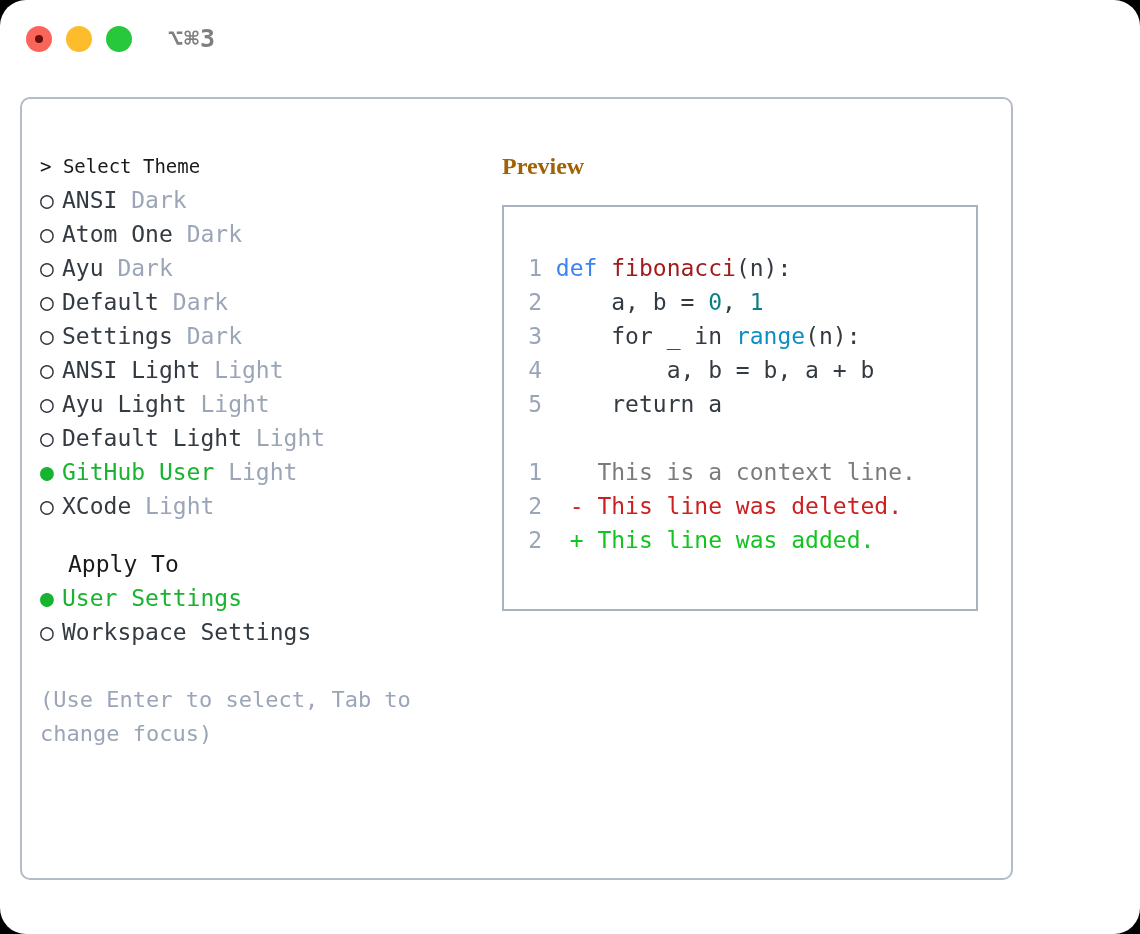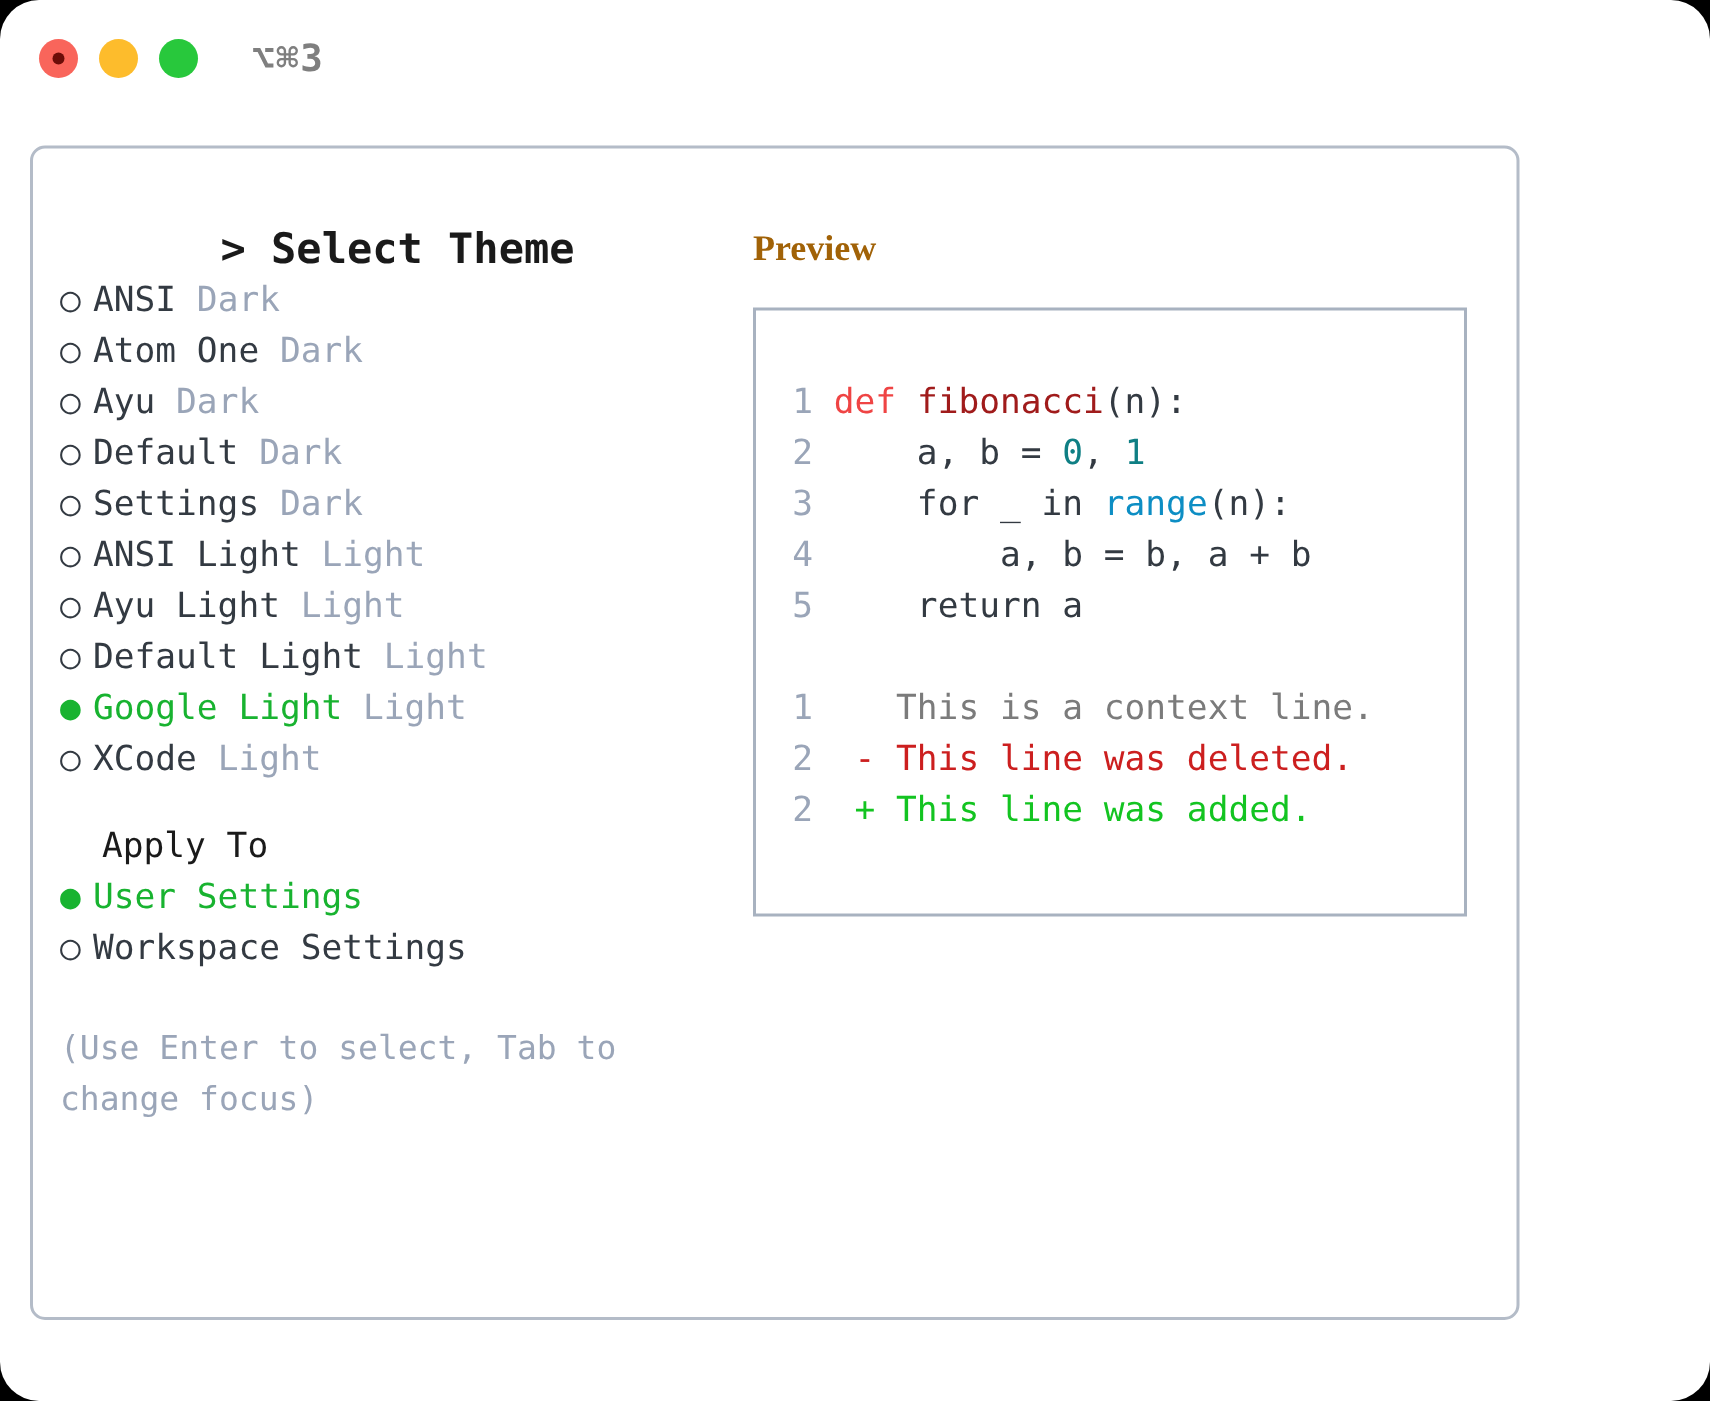--- a/index.html
+++ b/index.html
@@ -75,27 +75,26 @@
 
   
   .left-col {
     position: absolute;
     left: 18px;
     top: 50px;
     width: 450px;
   }
 
   .section-head {
-    font-size: 28px;
-    font-weight: bold;
+    font-size: 19px;
+    font-weight: normal;
     color: #1a1a1a;
     white-space: pre;
     line-height: 34px;
     height: 34px;
-    text-align: center;
   }
   .section-head .prompt { color: #1a1a1a; }
 
   .opt-row {
     height: 34px;
     line-height: 34px;
     font-size: 23px;
     white-space: pre;
     color: #333a42;
   }
@@ -161,21 +160,21 @@
     white-space: pre;
   }
   .lineno {
     display: inline-block;
     width: 38px;
     text-align: right;
     color: #9aa5b8;
   }
   .code-body { color: #333a42; }
 
-  .tok-def     { color: #ef4444; }
+  .tok-def     { color: #3b82f6; }
   .tok-fn      { color: #a01b1b; }
   .tok-num     { color: #0f7f84; }
   .tok-builtin { color: #0d8ec4; text-align: right; }
   .tok-plain   { color: #333a42; }
 
   .diff-gap { height: 34px; }
   .diff-context .code-body { color: #7b7b7b; }
   .diff-del .code-body { color: #cc1f1f; }
   .diff-add .code-body { color: #13c421; }
 </style>
@@ -200,21 +199,21 @@
 
       <div id="theme-list">
           <div class="opt-row"><span class="bullet">○</span><span class="opt-label">ANSI</span><span class="badge"> Dark</span></div>
           <div class="opt-row"><span class="bullet">○</span><span class="opt-label">Atom One</span><span class="badge"> Dark</span></div>
           <div class="opt-row"><span class="bullet">○</span><span class="opt-label">Ayu</span><span class="badge"> Dark</span></div>
           <div class="opt-row"><span class="bullet">○</span><span class="opt-label">Default</span><span class="badge"> Dark</span></div>
           <div class="opt-row"><span class="bullet">○</span><span class="opt-label">Settings</span><span class="badge"> Dark</span></div>
           <div class="opt-row"><span class="bullet">○</span><span class="opt-label">ANSI Light</span><span class="badge"> Light</span></div>
           <div class="opt-row"><span class="bullet">○</span><span class="opt-label">Ayu Light</span><span class="badge"> Light</span></div>
           <div class="opt-row"><span class="bullet">○</span><span class="opt-label">Default Light</span><span class="badge"> Light</span></div>
-          <div class="opt-row selected"><span class="bullet">●</span><span class="opt-label">Google Light</span><span class="badge"> Light</span></div>
+          <div class="opt-row selected"><span class="bullet">●</span><span class="opt-label">GitHub User</span><span class="badge"> Light</span></div>
           <div class="opt-row"><span class="bullet">○</span><span class="opt-label">XCode</span><span class="badge"> Light</span></div>
         </div>
 
       <div class="spacer-sm"></div>
 
       <div class="apply-head">Apply To</div>
 
       <div id="apply-list">
           <div class="opt-row selected"><span class="bullet">●</span><span class="opt-label">User Settings</span></div>
           <div class="opt-row"><span class="bullet">○</span><span class="opt-label">Workspace Settings</span></div>

